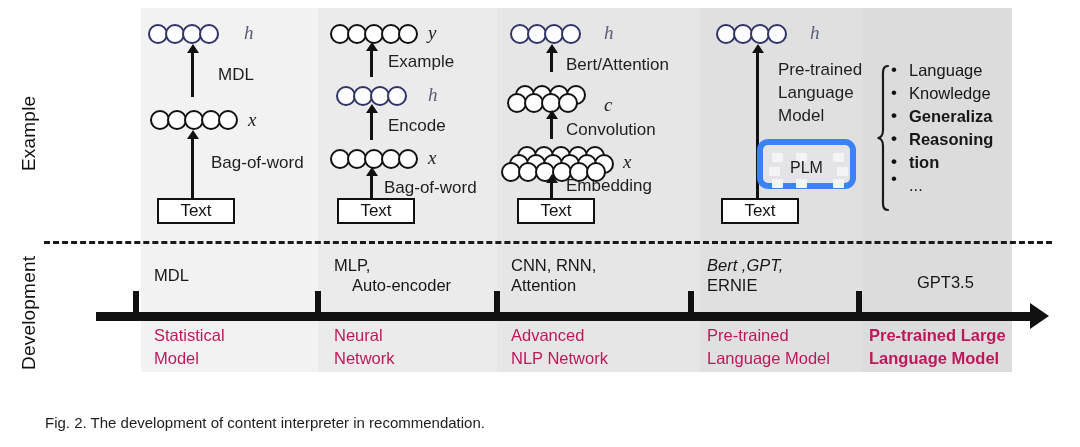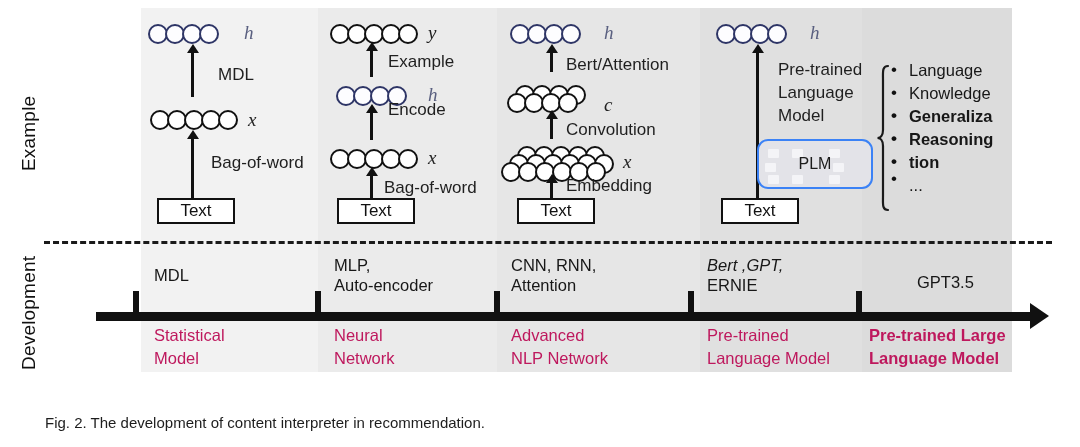--- a/index.html
+++ b/index.html
@@ -80,22 +80,22 @@
   .textbox{
     position:absolute;
     border:2.5px solid #111;background:#fff;
     font-size:17px;text-align:center;color:#111;
     padding:1px 0 2px;
     box-sizing:border-box;
   }
 
   
   #plm-box{
-    position:absolute;left:757px;top:139px;width:116px;height:50px;
-    border:2px solid #3b82f6;border-radius:11px;
+    position:absolute;left:757px;top:139px;width:99px;height:50px;
+    border:6px solid #3b82f6;border-radius:11px;
     background:#e3e3e8;
     box-sizing:border-box;
   }
   #plm-box .cell{position:absolute;width:11px;height:9px;background:#f4f4f7;border-radius:1px;}
   #plm-box .lbl{
     position:absolute;left:0;right:0;top:14px;text-align:center;
     font-size:16px;color:#1c1c1c;
   }
 
   
@@ -193,21 +193,21 @@
 
     <div class="neurons" style="left:18px;top:78px;">
       <div class="neuron hid"></div>
       <div class="neuron hid"></div>
       <div class="neuron hid"></div>
       <div class="neuron hid"></div>
     </div>
     <div class="var blue" style="left:110px;top:76px;">h</div>
 
     <div class="arrow" style="left:52px;top:104px;height:28px;"></div>
-    <div class="proc" style="left:70px;top:92px;">Encode</div>
+    <div class="proc" style="left:70px;top:108px;">Encode</div>
 
     <div class="neurons" style="left:12px;top:141px;">
       <div class="neuron"></div>
       <div class="neuron"></div>
       <div class="neuron"></div>
       <div class="neuron"></div>
       <div class="neuron"></div>
     </div>
     <div class="var" style="left:110px;top:139px;">x</div>
 
@@ -328,21 +328,21 @@
   <div id="axis-head"></div>
   <div class="tick" style="left:133px;"></div>
   <div class="tick" style="left:315px;"></div>
   <div class="tick" style="left:494px;"></div>
   <div class="tick" style="left:688px;"></div>
   <div class="tick" style="left:856px;"></div>
 
   <div class="tech" style="left:154px;top:265px;">MDL</div>
 
   <div class="tech" style="left:334px;top:255px;">MLP,</div>
-  <div class="tech" style="left:334px;top:275px;">Auto-encoder</div>
+  <div class="tech" style="left:352px;top:275px;">Auto-encoder</div>
 
   <div class="tech" style="left:511px;top:255px;">CNN, RNN,</div>
   <div class="tech" style="left:511px;top:275px;">Attention</div>
 
   <div class="tech" style="left:707px;top:255px;font-style:italic;">Bert ,GPT,</div>
   <div class="tech" style="left:707px;top:275px;">ERNIE</div>
 
   <div class="tech" style="left:869px;top:272px;margin-left:48px;">GPT3.5</div>
 
   <div class="era" style="left:154px;top:325px;">Statistical</div>

